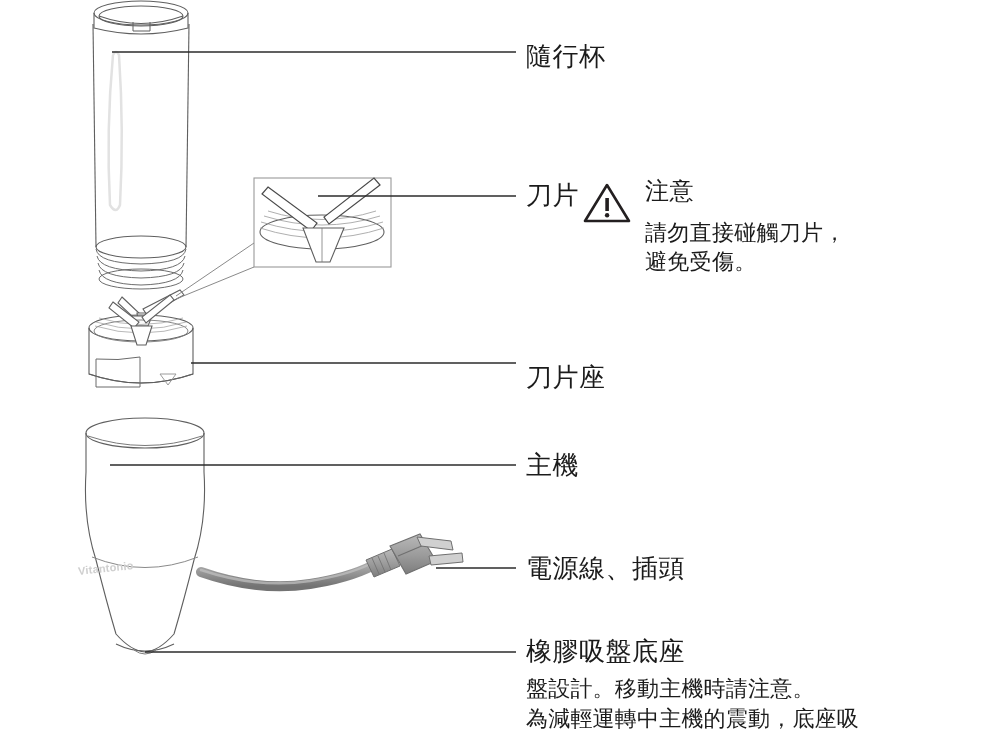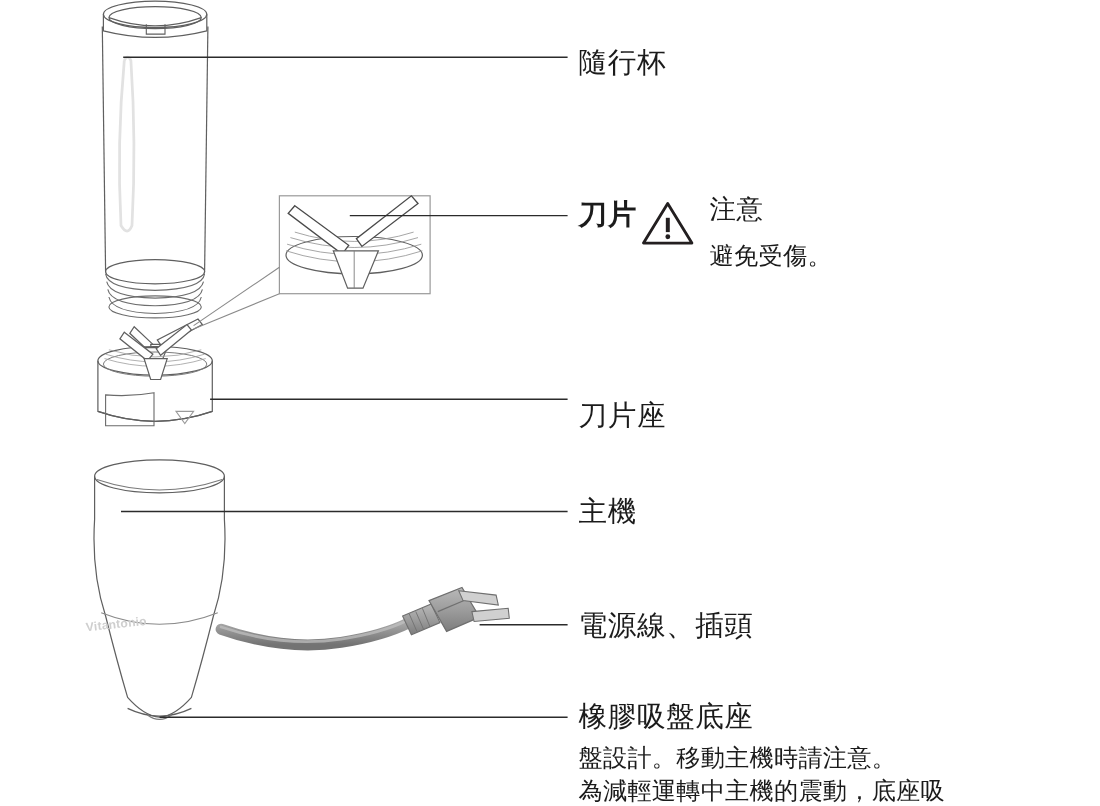--- a/index.html
+++ b/index.html
@@ -28,21 +28,21 @@
   .label {
     position: absolute;
     font-size: 26px;
     line-height: 1.2;
     color: #1b1b1b;
     white-space: nowrap;
     letter-spacing: 0.5px;
     text-align: center;
   }
   .label-cup      { left: 526px; top: 41px; }
-  .label-blade    { left: 526px; top: 180px; font-weight: bold; }
+  .label-blade    { left: 526px; top: 180px; }
   .label-holder   { left: 526px; top: 362px; }
   .label-body     { left: 526px; top: 450px; }
   .label-cord     { left: 526px; top: 553px; }
   .label-base     { left: 526px; top: 636px; }
 
   .warning-block {
     position: absolute;
     left: 645px;
     top: 176px;
     width: 320px;
@@ -254,20 +254,21 @@
 
   <svg class="warn-icon" viewBox="0 0 48 42">
     <path d="M24 3 L46 39 L2 39 Z" fill="none" stroke="#231f20" stroke-width="2.6" stroke-linejoin="round"></path>
     <rect x="22.3" y="16" width="3.6" height="13" fill="#231f20"></rect>
     <circle cx="24.1" cy="33.2" r="2.2" fill="#231f20"></circle>
   </svg>
 
   <div class="warning-block">
     <div class="warning-title">注意</div>
     <div class="warning-text">
+      <span>請勿直接碰觸刀片，</span>
       <span>避免受傷。</span>
     </div>
   </div>
 
   <div class="base-desc">
     <span>盤設計。移動主機時請注意。</span>
     <span>為減輕運轉中主機的震動，底座吸</span>
   </div>
 
 </div>

